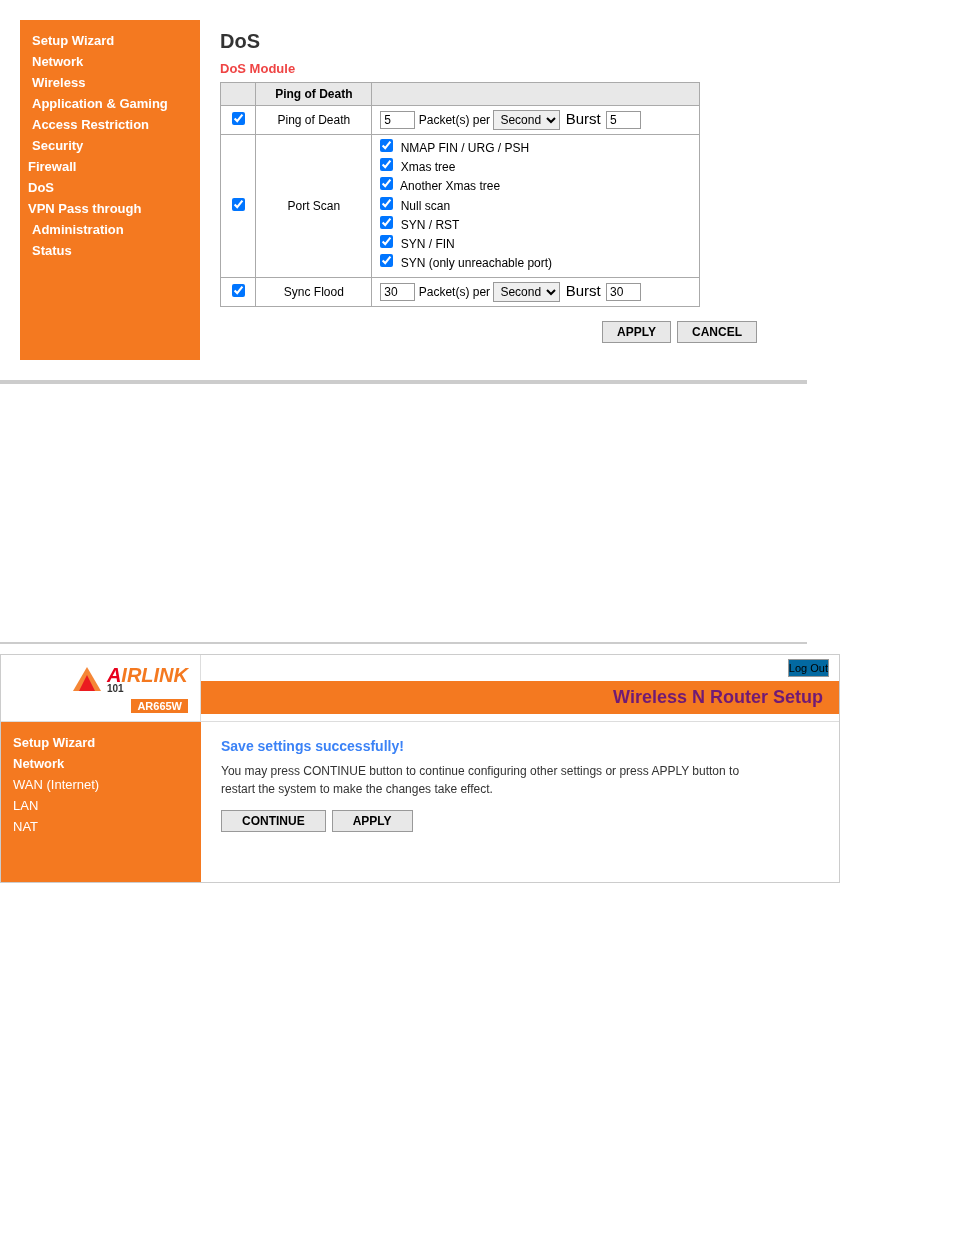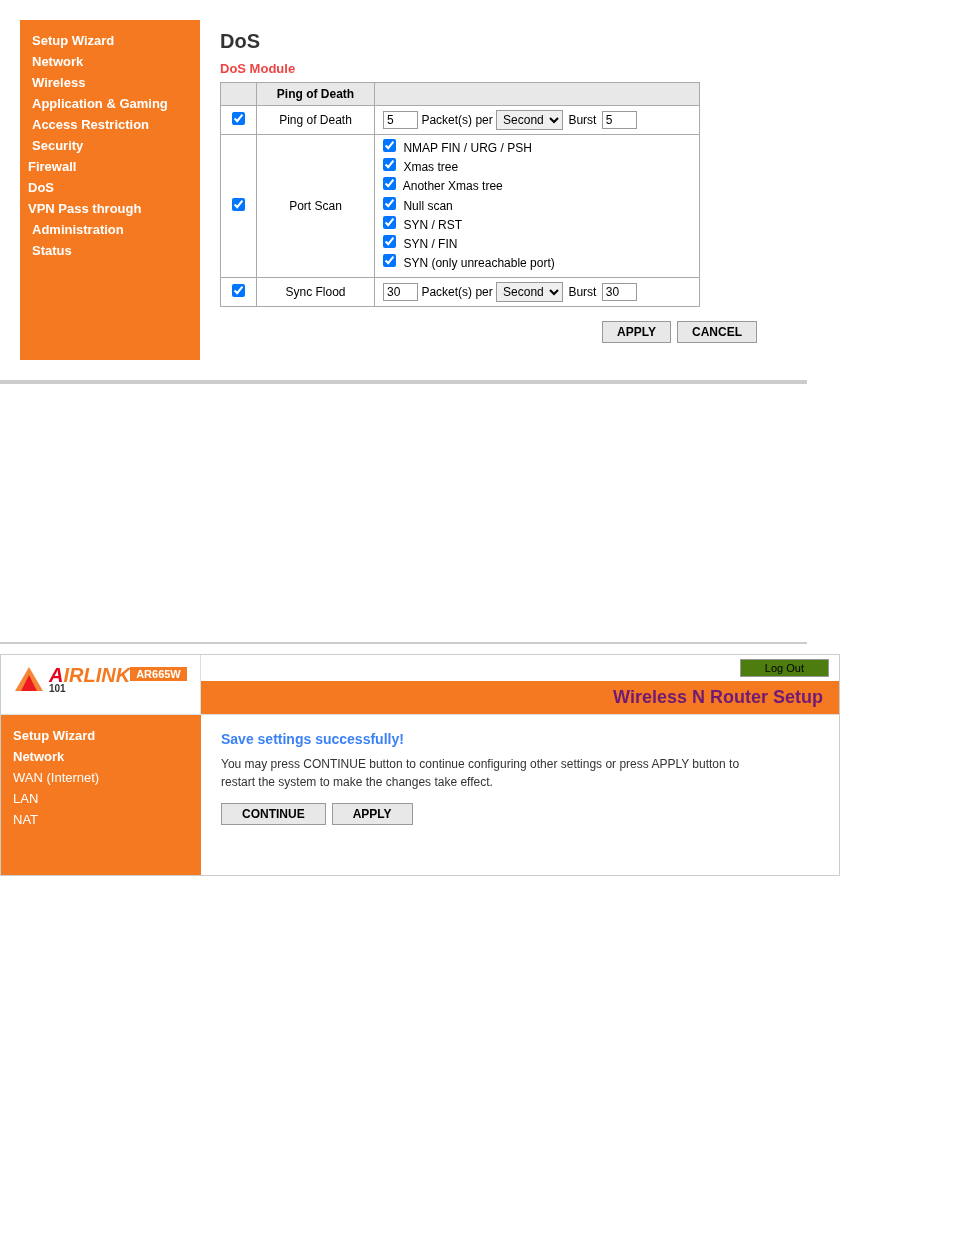--- a/index.html
+++ b/index.html
@@ -96,21 +96,21 @@
     .inline-select {
       font-size: 12px;
       border: 1px solid #999;
       padding: 1px 2px;
     }
 
     .checkbox-options { line-height: 1.6; }
     .checkbox-options label { display: block; font-size: 12px; }
     .checkbox-options input[type=checkbox] { margin-right: 4px; }
 
-    .burst-label { font-size: 12px; margin: 0 2px; }
+    .burst-label { font-size: 15px; margin: 0 2px; }
 
     .button-row {
       margin-top: 14px;
       display: flex;
       gap: 6px;
       justify-content: flex-end;
       padding-right: 10px;
     }
     .btn {
       font-size: 12px;
@@ -150,22 +150,22 @@
     .router-header {
       display: flex;
       align-items: stretch;
       background: #fff;
       border-bottom: 1px solid #ddd;
     }
     .logo-area {
       width: 200px;
       padding: 8px 12px;
       display: flex;
-      flex-direction: row;
-      align-items: flex-start;
+      flex-direction: column;
+      align-items: flex-end;
       background: #fff;
       border-right: 1px solid #ddd;
     }
     .model-badge {
       background: #f47920;
       color: #fff;
       font-size: 11px;
       font-weight: bold;
       padding: 1px 6px;
       margin-top: 4px;
@@ -176,23 +176,23 @@
       display: flex;
       flex-direction: column;
       align-items: flex-end;
     }
     .logout-bar {
       padding: 4px 10px;
       font-size: 12px;
     }
     .logout-btn {
       font-size: 11px;
-      padding: 2px 24px;
+      padding: 2px 0;
       border: 1px solid #999;
-      background: #4d7c0f;
+      background: #0369a1;
       cursor: pointer;
     }
     .router-title-bar {
       background: #f47920;
       color: #701a75;
       font-size: 18px;
       font-weight: bold;
       padding: 6px 16px;
       width: 100%;
       text-align: right;

